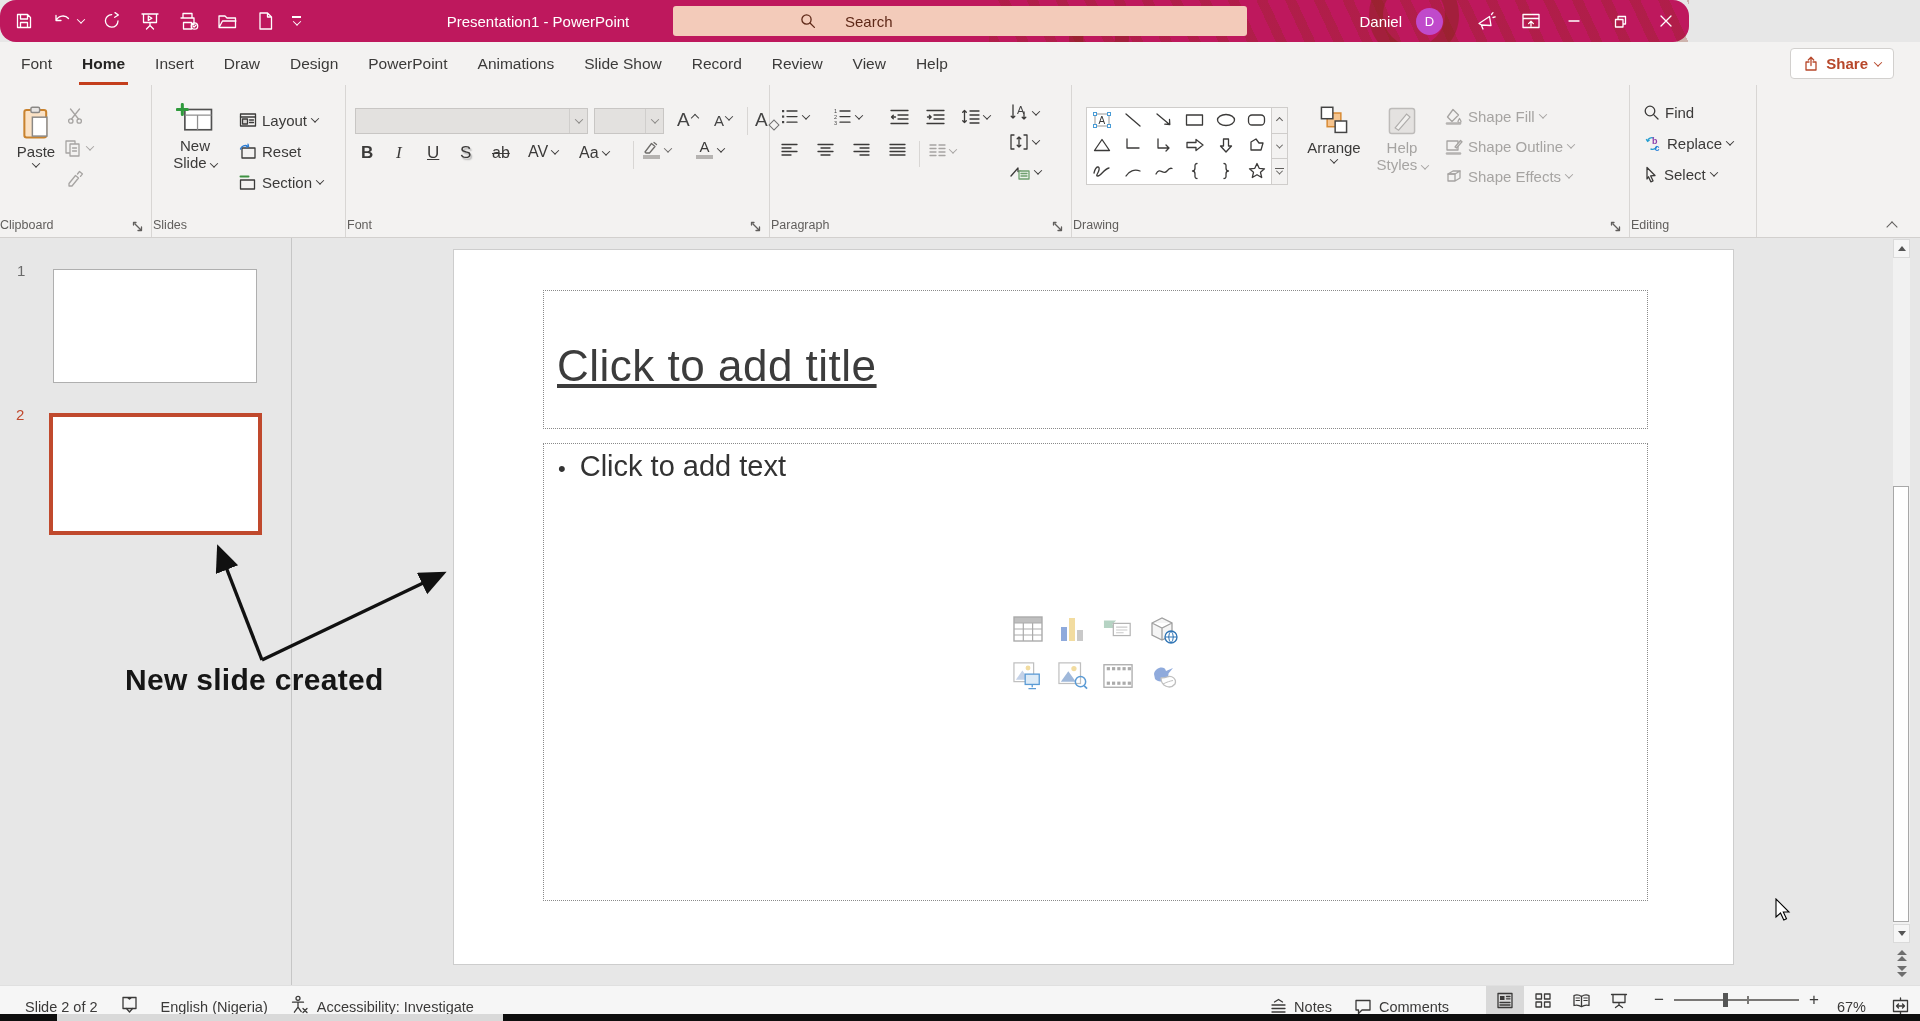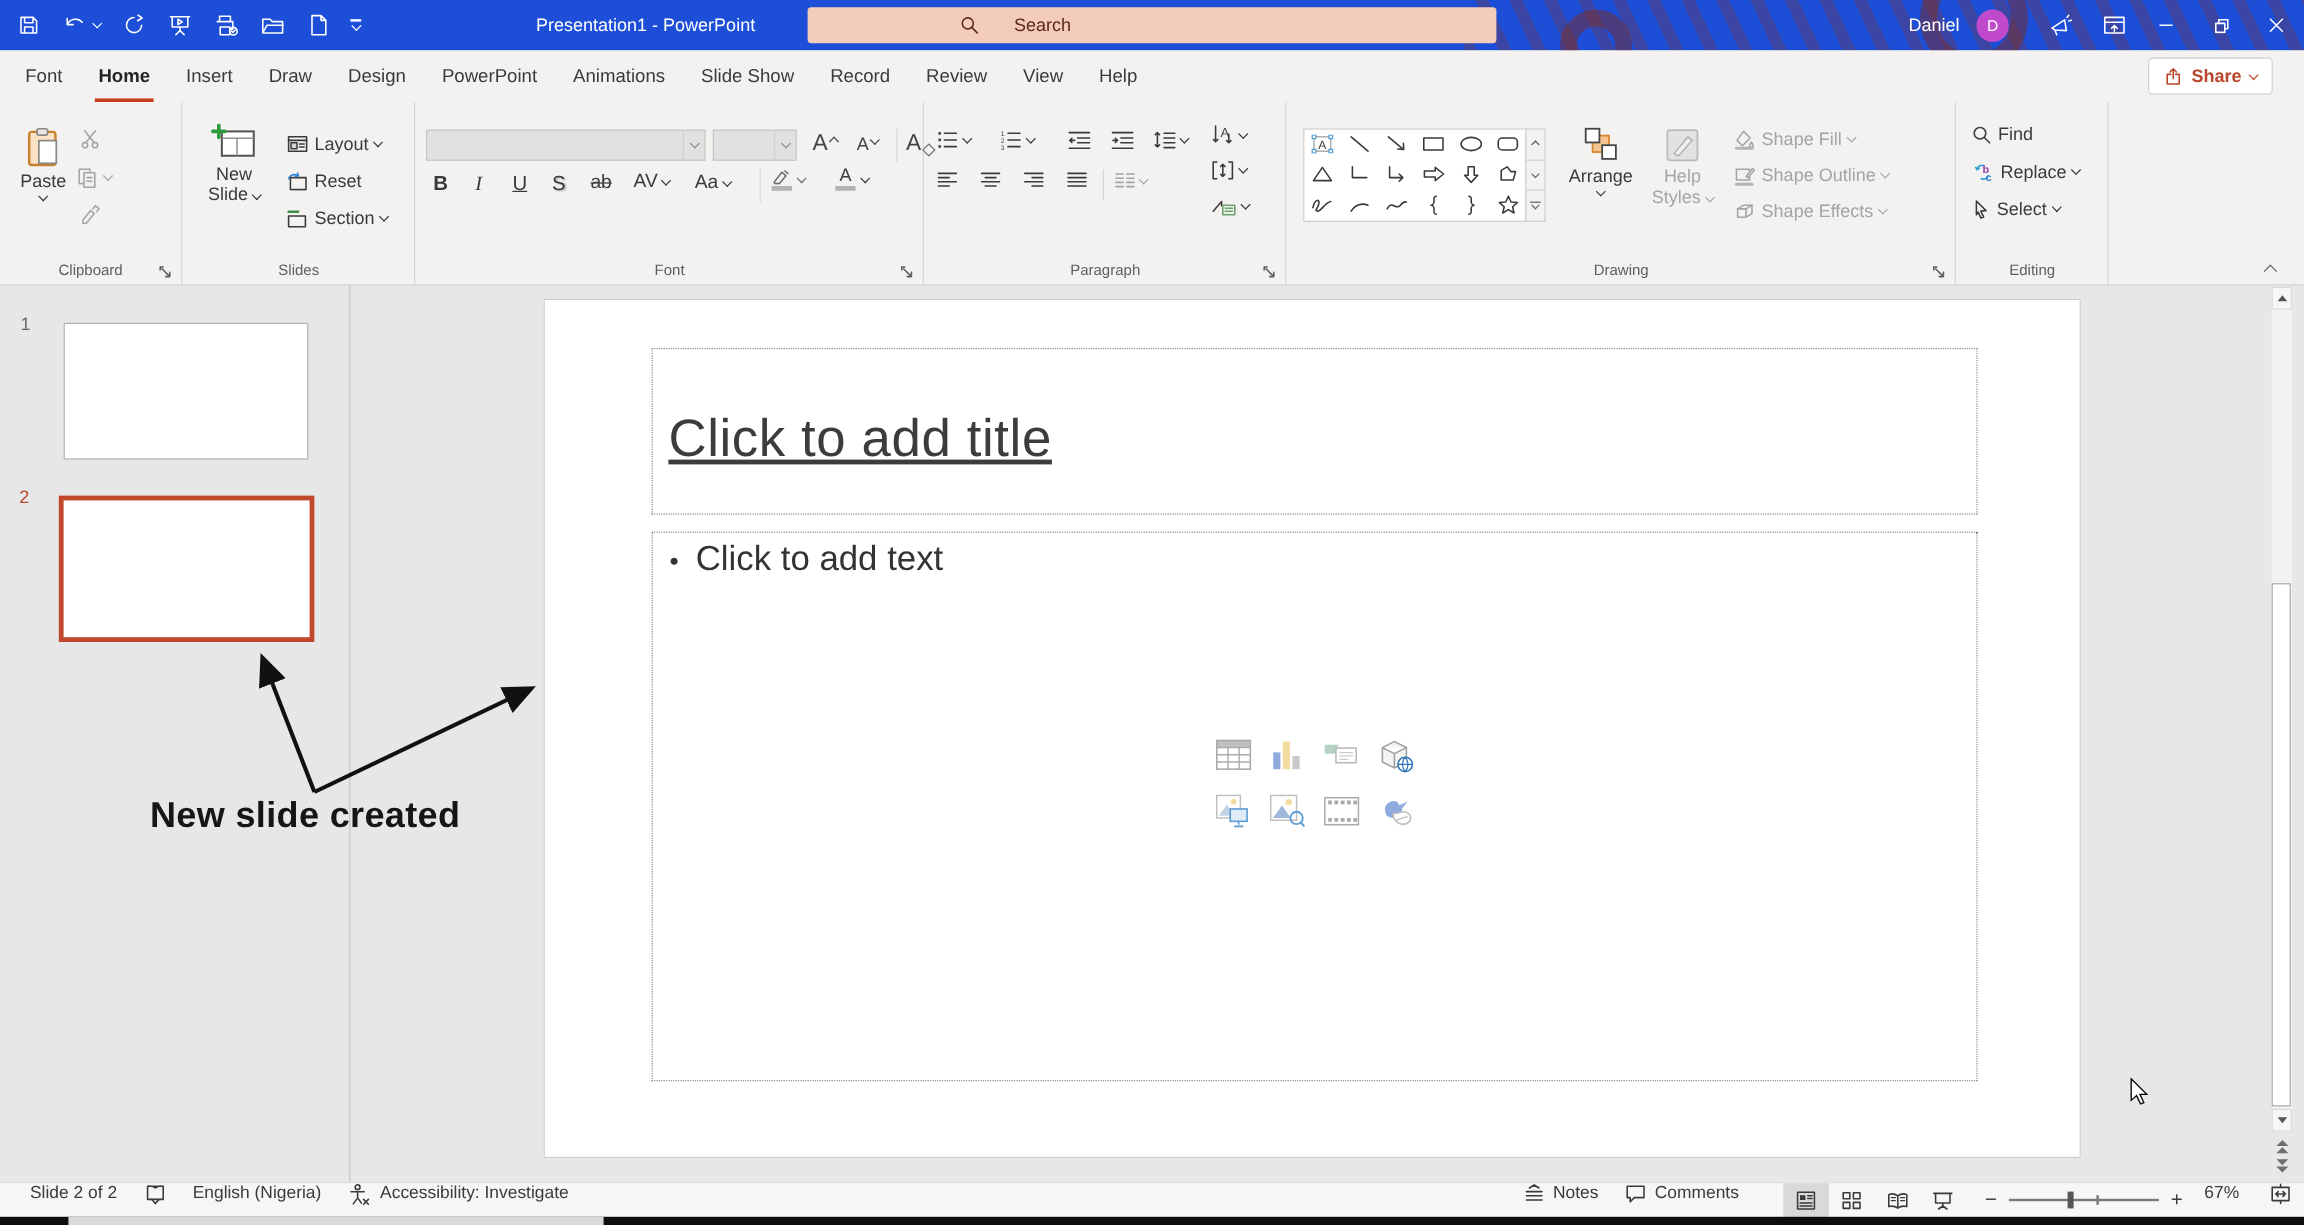--- a/index.html
+++ b/index.html
@@ -2,21 +2,21 @@
 <html><head>
 <meta charset="utf-8">
 <style>
   html,body{margin:0;padding:0;background:#999;}
   *{box-sizing:border-box;font-family:"Liberation Sans",sans-serif;cursor:default;}
   .screen{position:relative;width:1920px;height:1021px;background:#E7E7E7;overflow:hidden;}
   .abs{position:absolute;}
   .row{display:flex;align-items:center;}
   svg.ic{fill:none;stroke:currentColor;stroke-width:1.3;stroke-linecap:round;stroke-linejoin:round;display:block;}
   
-  .titlebar{position:absolute;left:0;top:0;width:1920px;height:42px;background:#1d4ed8;color:#fff;}
+  .titlebar{position:absolute;left:0;top:0;width:1689px;height:42px;background:#be185d;color:#fff;border-radius:16px;}
   .tb-pattern{position:absolute;right:0;top:0;width:700px;height:42px;opacity:.5;
      background:
        repeating-linear-gradient(65deg, rgba(140,45,22,.55) 0 10px, rgba(0,0,0,0) 10px 26px);}
   .tb-circle{position:absolute;border:14px solid rgba(130,40,20,.45);border-radius:50%;}
   .qat{position:absolute;left:14px;top:0;height:42px;display:flex;align-items:center;gap:18px;}
   .qat .qbtn{display:flex;align-items:center;}
   .apptitle{position:absolute;left:408px;top:0;width:260px;height:42px;display:flex;align-items:center;justify-content:center;font-size:15px;}
   .searchbox{position:absolute;left:673px;top:6px;width:574px;height:30px;background:#F3CBBA;border-radius:3px;display:flex;align-items:center;color:#5E2817;}
   .searchbox .mag{margin-left:126px;}
   .searchbox span{margin-left:28px;font-size:15px;}
@@ -27,21 +27,21 @@
   .chv.up{transform:rotate(-135deg);}
   
   .tabrow{position:absolute;left:0;top:42px;width:1920px;height:43px;background:#F3F2F1;display:flex;align-items:center;}
   .tab{padding:0 15px;height:43px;display:flex;align-items:center;font-size:15.5px;color:#3B3A39;position:relative;}
   .tab.active{color:#252423;font-weight:700;}
   .tab.active::after{content:"";position:absolute;left:12px;right:12px;bottom:0;height:3px;background:#C43E1C;}
   .sharebtn{position:absolute;right:26px;top:6px;height:31px;background:#fff;border:1px solid #D2D0CE;border-radius:4px;display:flex;align-items:center;gap:7px;padding:0 12px;color:#B7472A;font-size:15px;font-weight:700;}
   
   .ribbon{position:absolute;left:0;top:85px;width:1920px;height:153px;background:#F3F2F1;border-bottom:1px solid #D2D0CE;font-size:15px;color:#3B3A39;}
   .group{position:absolute;top:0;height:152px;border-right:1px solid #D8D6D4;}
-  .glabel{position:absolute;bottom:5px;left:0;right:0;text-align:center;font-size:12.5px;color:#605E5C;}
+  .glabel{position:absolute;bottom:5px;left:0;right:0;text-align:left;font-size:12.5px;color:#605E5C;}
   .launcher{position:absolute;bottom:5px;color:#605E5C;}
   .bigbtn{position:absolute;display:flex;flex-direction:column;align-items:center;gap:2px;}
   .bigbtn .lbl{font-size:15px;line-height:17px;text-align:center;}
   .sbtn{display:flex;align-items:center;gap:5px;height:26px;font-size:15px;white-space:nowrap;}
   .dis{color:#A6A4A2;}
   .combo{background:#E3E1DF;border:1px solid #C8C6C4;height:26px;display:flex;align-items:center;}
   .combo .cdrop{margin-left:auto;width:18px;height:24px;display:flex;align-items:center;justify-content:center;color:#8A8886;border-left:1px solid #D0CECC;}
   .fbtn{display:flex;align-items:flex-end;gap:2px;font-size:16px;color:#444;}
   .vdiv{position:absolute;width:1px;background:#D8D6D4;}
   .gallery{position:absolute;left:13px;top:22px;width:187px;height:78px;background:#fff;border:1px solid #CFCDCB;display:grid;grid-template-columns:repeat(6,1fr);}
@@ -63,21 +63,21 @@
   .cicons .cbtn{width:30px;height:30px;display:flex;align-items:center;justify-content:center;}
   
   .vsb{position:absolute;left:1893px;top:239px;width:17px;}
   .sb-btn{width:17px;height:19px;background:#F6F6F6;border:1px solid #DADADA;display:flex;align-items:center;justify-content:center;}
   .tri-up{width:0;height:0;border-left:4px solid transparent;border-right:4px solid transparent;border-bottom:5px solid #555;}
   .tri-dn{width:0;height:0;border-left:4px solid transparent;border-right:4px solid transparent;border-top:5px solid #555;}
   .sb-track{width:17px;height:666px;background:#F1F1F1;position:relative;}
   .sb-thumb{position:absolute;left:0;top:228px;width:16px;height:436px;background:#fff;border:1px solid #A8A8A8;}
   
   .statusbar{position:absolute;left:0;top:985px;width:1920px;height:29px;background:#F6F6F6;border-top:1px solid #E0E0E0;font-size:14.5px;color:#3B3A39;display:flex;align-items:center;}
-  .stitem{display:flex;align-items:flex-start;gap:7px;padding:0 11px;height:29px;}
+  .stitem{display:flex;align-items:flex-end;gap:7px;padding:0 11px;height:29px;}
   .viewbtn{width:38px;height:29px;display:flex;align-items:center;justify-content:center;color:#3B3A39;}
   .viewbtn.sel{background:#D9D9D9;}
   .zoomtrack{position:relative;width:125px;height:2px;background:#7A7876;margin:0 10px;}
   .zoomthumb{position:absolute;left:49px;top:-6px;width:5px;height:14px;background:#555;}
   .zoomtick{position:absolute;left:73px;top:-3px;width:1.5px;height:8px;background:#7A7876;}
   .bottomstrip{position:absolute;left:0;top:1014px;width:1920px;height:7px;background:#0E0E0E;}
   .bottomstrip .lightseg{position:absolute;left:57px;top:0;width:446px;height:7px;background:#D9D9D9;}
 </style>
 </head>
 <body>

